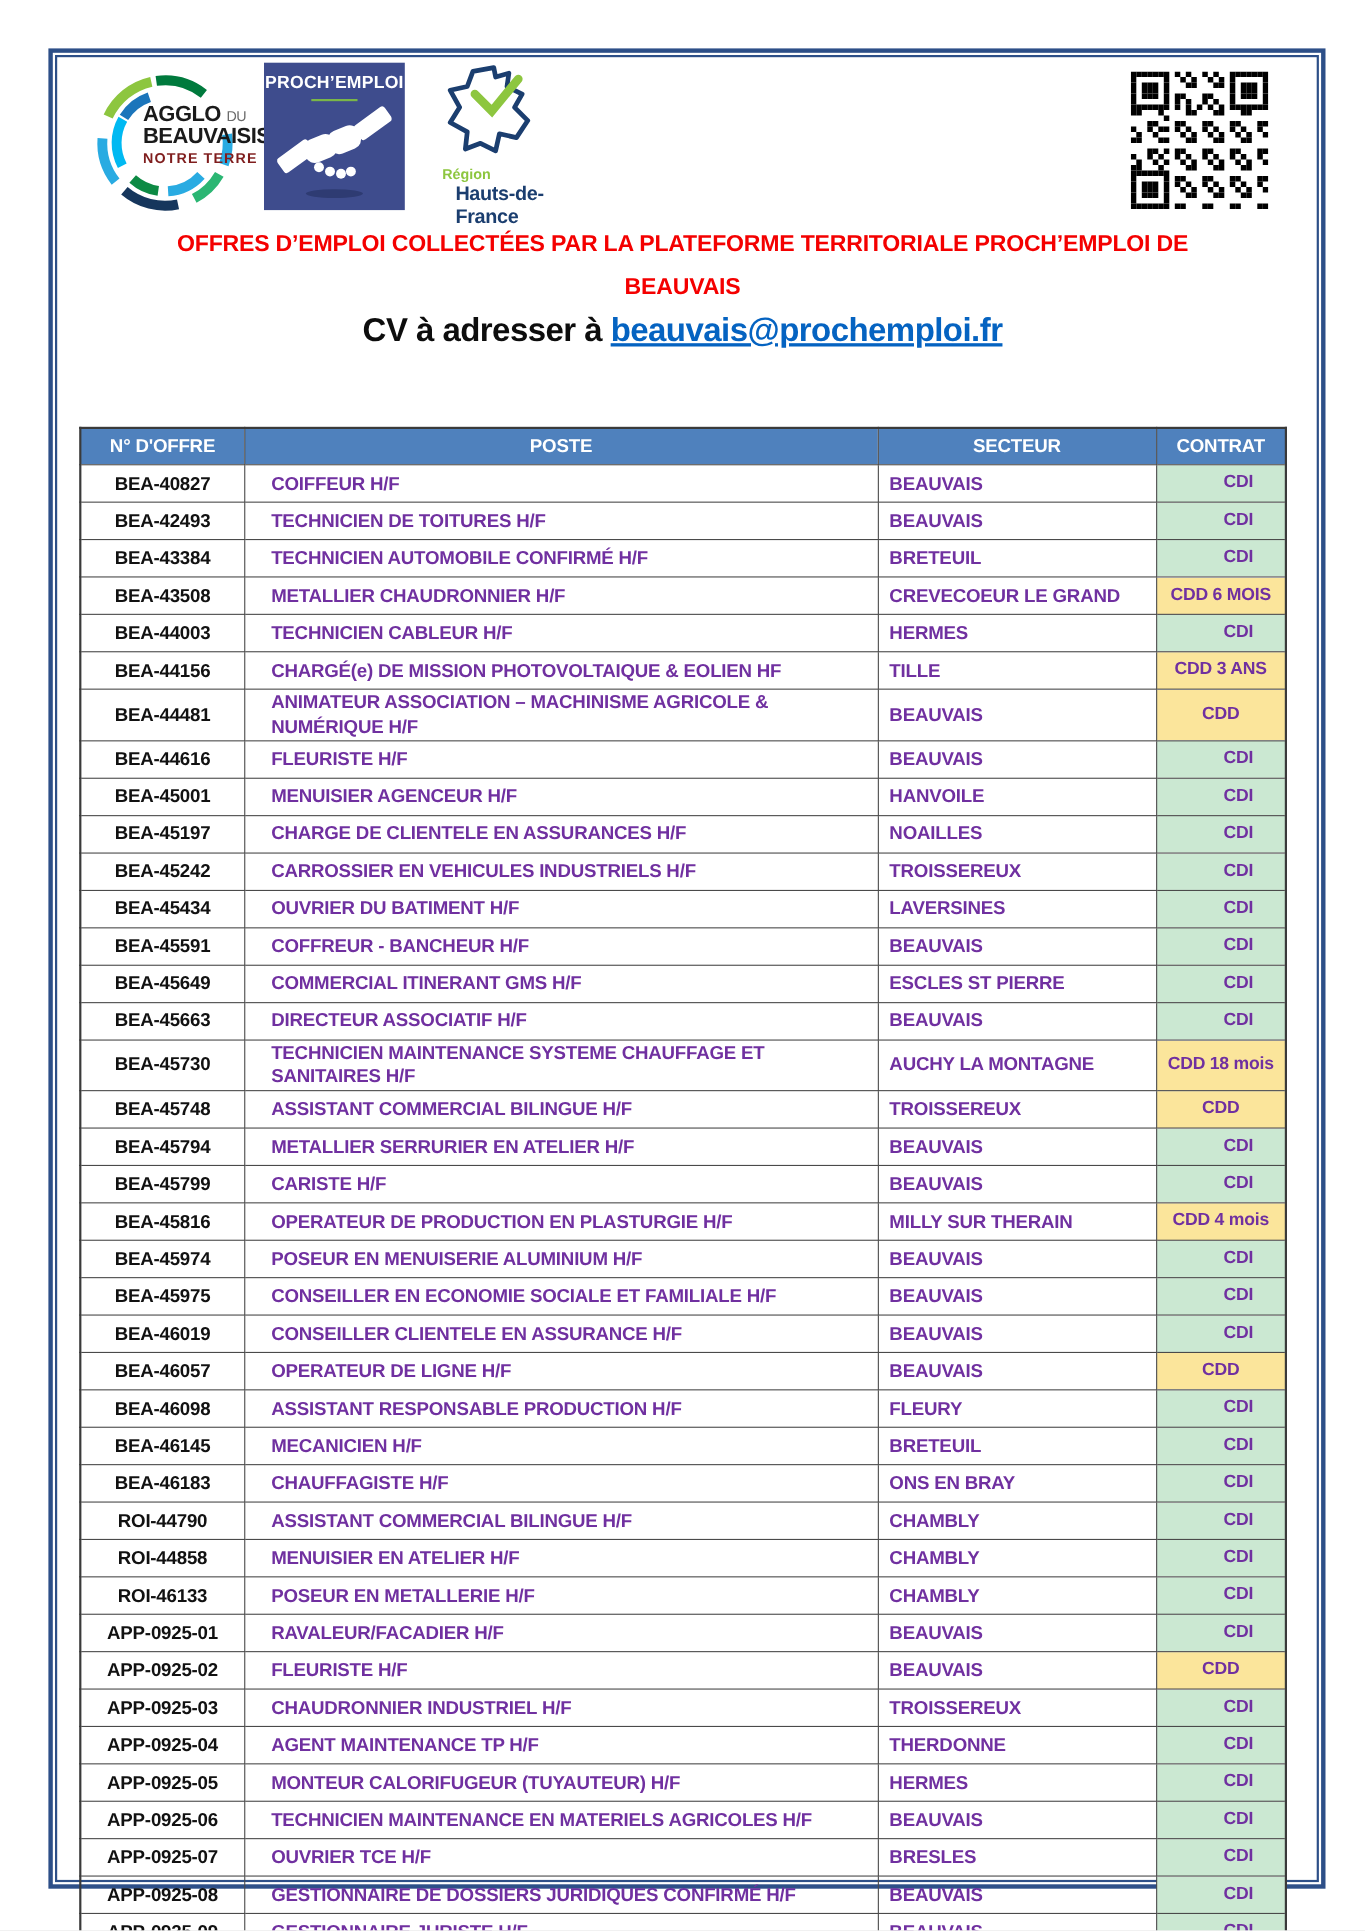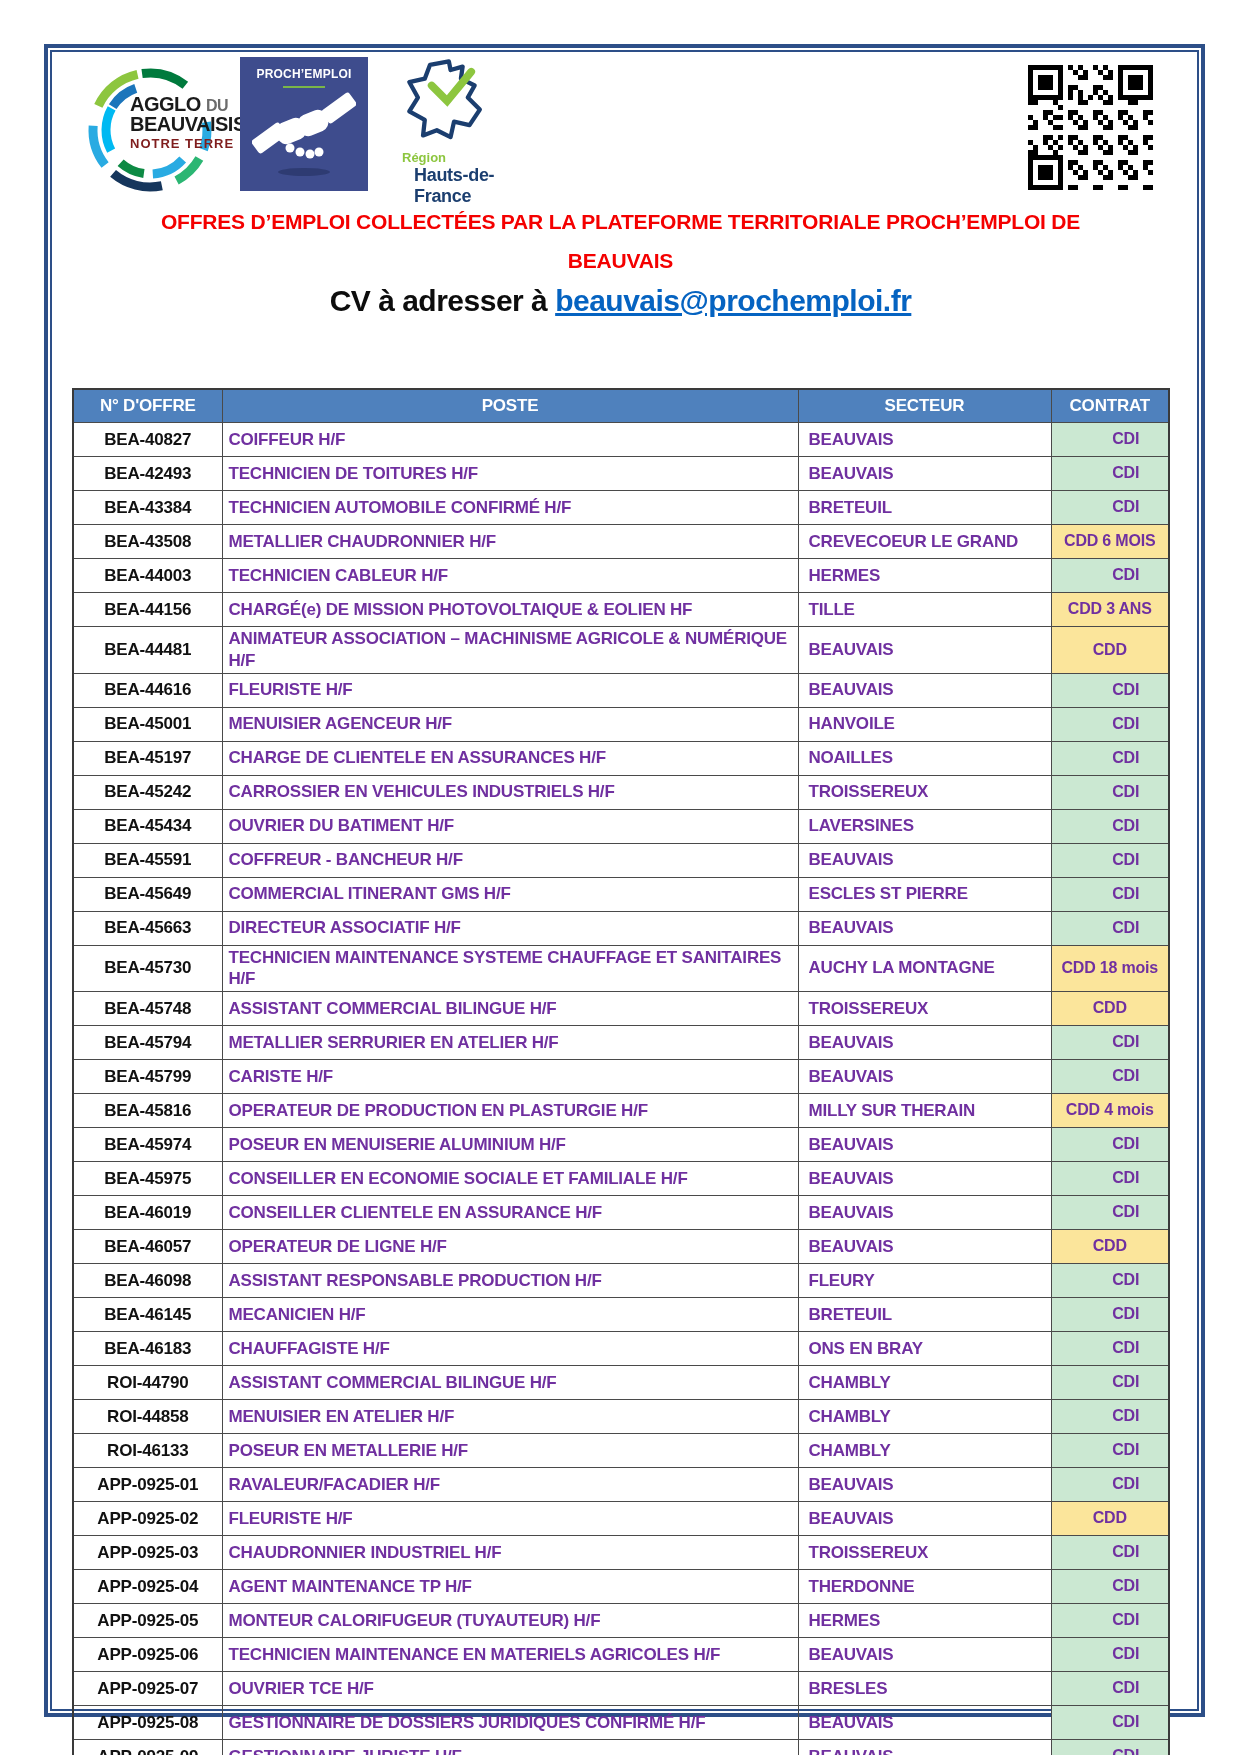--- a/index.html
+++ b/index.html
@@ -10,27 +10,27 @@
   }
   .frame{position:absolute;left:44px;top:44px;width:1153px;height:1665px;
     border:4px solid var(--c-frame,#2d4f88);}
   .frame-inner{position:absolute;inset:2px;border:2px solid var(--c-frame,#2d4f88);}
 
   
   .logo-agglo{position:absolute;left:80px;top:60px;width:160px;height:140px;}
   .logo-agglo svg{position:absolute;left:0;top:0;}
   .agglo-text{position:absolute;left:50px;top:34px;line-height:1.02;letter-spacing:-0.5px;}
   .agglo-l1{font-size:20px;font-weight:bold;color:#1a1a1a;}
-  .agglo-l1 .du{font-size:16px;color:#6b6b6b;font-weight:bold;}
+  .agglo-l1 .du{font-size:13px;color:#6b6b6b;font-weight:normal;}
   .agglo-l2{font-size:20px;font-weight:bold;color:#1a1a1a;}
   .agglo-l3{font-size:13px;font-weight:bold;color:#7f1d1d;letter-spacing:1px;margin-top:2px;}
 
   .logo-proch{position:absolute;left:240px;top:57px;width:128px;height:134px;
     background:#3e4c8d;text-align:center;}
-  .proch-title{color:#fff;font-weight:bold;font-size:12px;letter-spacing:0.2px;margin-top:10px;}
+  .proch-title{color:#fff;font-weight:bold;font-size:16px;letter-spacing:0.2px;margin-top:10px;}
   .proch-rule{width:42px;height:2px;background:#7ab648;margin:5px auto 2px auto;}
 
   .logo-region{position:absolute;left:398px;top:58px;width:120px;text-align:left;}
   .region-l1{font-size:13px;font-weight:bold;color:#8dc63f;margin:2px 0 0 4px;}
   .region-l2{font-size:18px;font-weight:bold;color:#1b3e6f;margin-left:16px;letter-spacing:-0.3px;}
 
   .qr{position:absolute;right:80px;top:57px;width:141px;height:141px;background:#fff;
     display:flex;align-items:center;justify-content:center;}
 
   
@@ -43,21 +43,21 @@
   
   table.offers{position:absolute;left:72px;top:388px;width:1096px;
     border-collapse:collapse;table-layout:fixed;}
   table.offers th,table.offers td{
     border:1.5px solid #4a4a4a;vertical-align:middle;
     font-weight:bold;letter-spacing:-0.2px;overflow:hidden;}
   table.offers{border:2px solid #3a3a3a;}
   th{background:var(--c-header,#4f81bd);color:#fff;font-size:17px;height:30px;text-align:center;padding:1px 4px;}
   td{height:31px;padding:1px 8px;line-height:1.28;}
   td.c-num{color:#111;text-align:center;font-size:17px;}
-  td.c-poste{color:var(--c-purple,#7030a0);font-size:17px;padding-left:6px;}
+  td.c-poste{color:var(--c-purple,#7030a0);font-size:17px;padding-left:24px;}
   td.c-sect{color:var(--c-purple,#7030a0);font-size:17px;padding-left:10px;}
   td.c-contrat{color:var(--c-purple,#7030a0);font-size:16px;text-align:center;padding:1px 4px;}
   td.cdi{background:var(--c-cdi,#cbe8d2);padding-left:36px;}
   td.cdd{background:var(--c-cdd,#fbe59b);margin-left:44px;}
 </style>
 </head>
 <body>
 
 <div class="page">
   <div class="frame">

